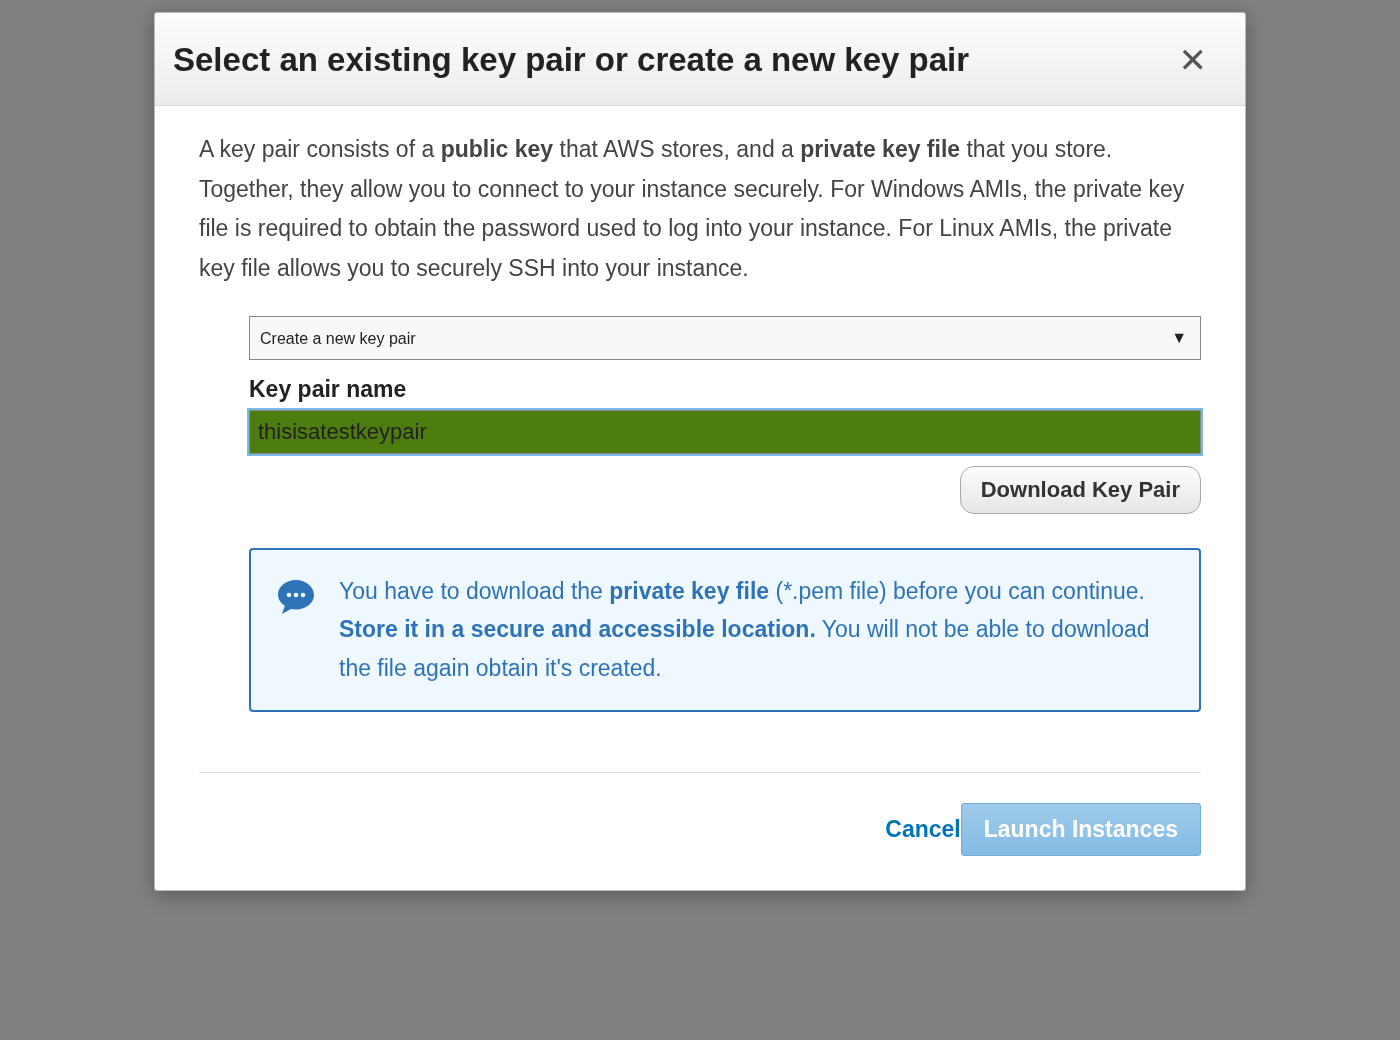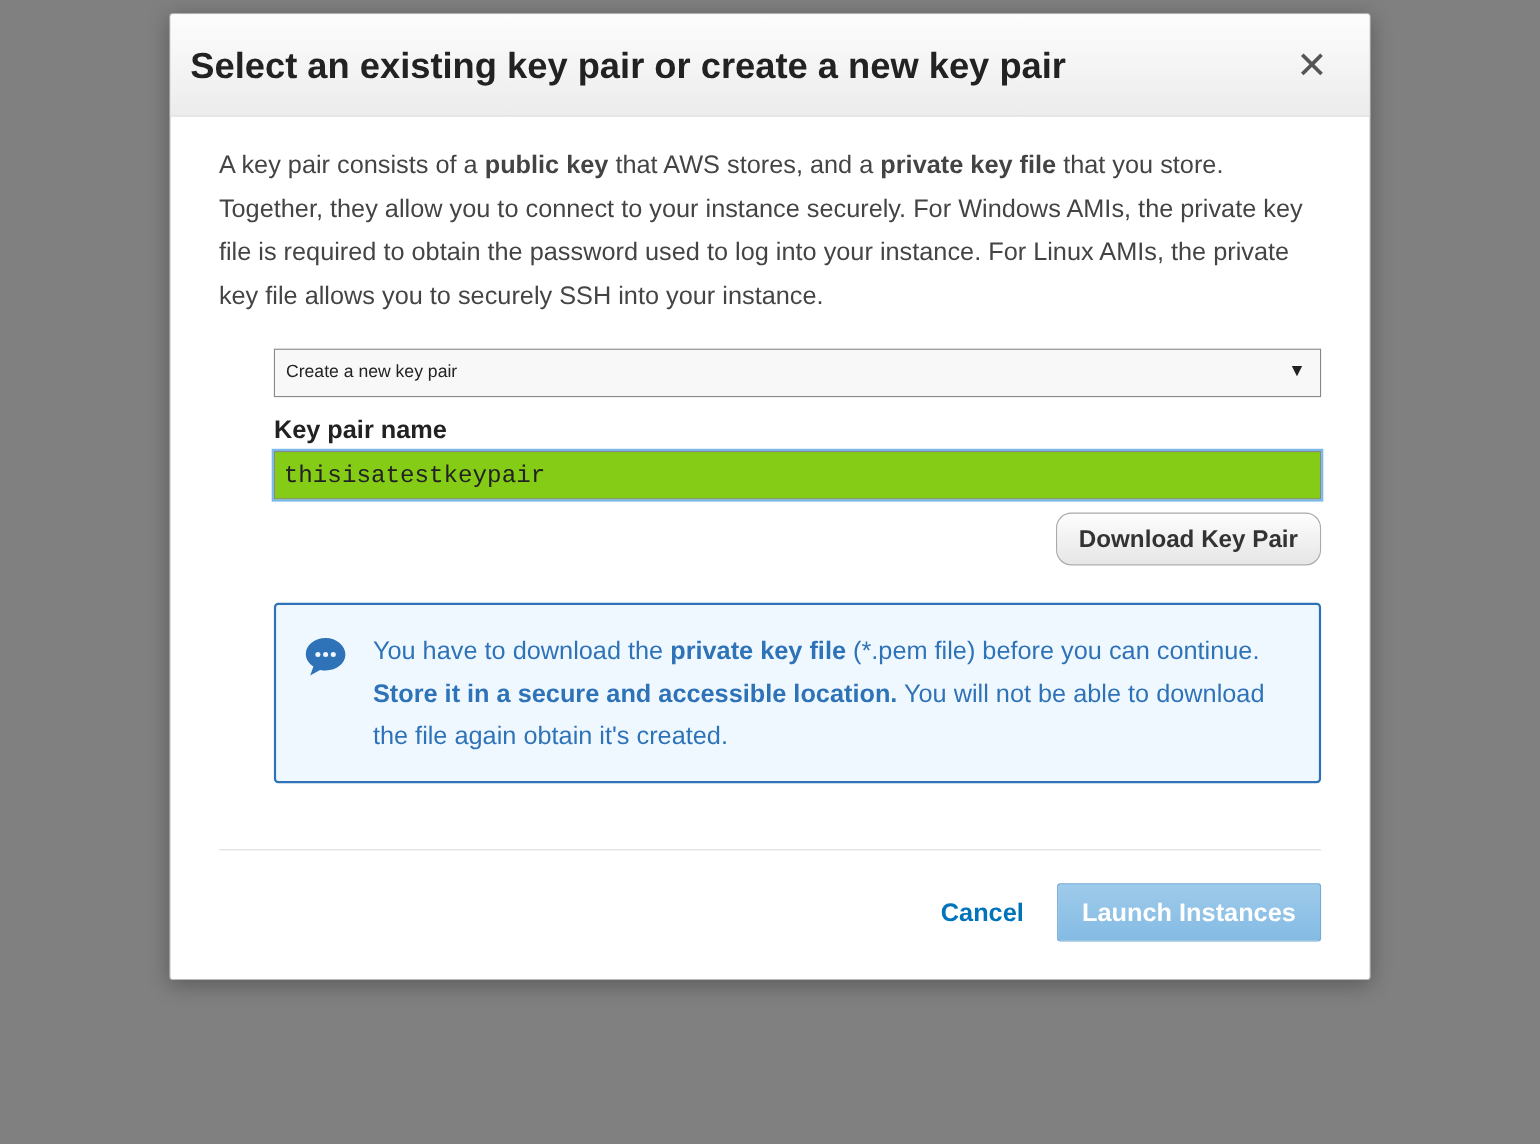--- a/index.html
+++ b/index.html
@@ -93,22 +93,22 @@
     }
     .text-input {
       width: 100%;
       height: 44px;
       border: 1px solid #888;
       outline: 2px solid #7ab8e8;
       outline-offset: 0;
       font-size: 22px;
       padding: 4px 8px;
       color: #222;
-      font-family: Liberation Mono, monospace;
-      background: #84cc16;
+      font-family: Liberation Sans, sans-serif;
+      background: #4d7c0f;
     }
     .dl-row {
       display: flex;
       justify-content: flex-end;
       margin-top: 12px;
     }
     .btn-grey {
       background: linear-gradient(#fdfdfd, #e6e6e6);
       border: 1px solid #aaa;
       border-radius: 14px;
@@ -137,21 +137,20 @@
     .info-icon svg { display: block; }
     .info-text { font-size: 23px; }
     .info-text b { font-weight: 700; }
     .modal-footer {
       border-top: 1px solid #ddd;
       margin: 28px 44px 0 44px;
       padding: 30px 0 34px 0;
       display: flex;
       justify-content: flex-end;
       align-items: center;
-      gap: 30px;
     }
     .cancel-link {
       color: #0073bb;
       font-size: 23px;
       font-weight: 700;
       cursor: pointer;
     }
     .btn-primary {
       background: linear-gradient(#8ec2e8, #6fb0df);
       border: 1px solid #5a9bd0;

